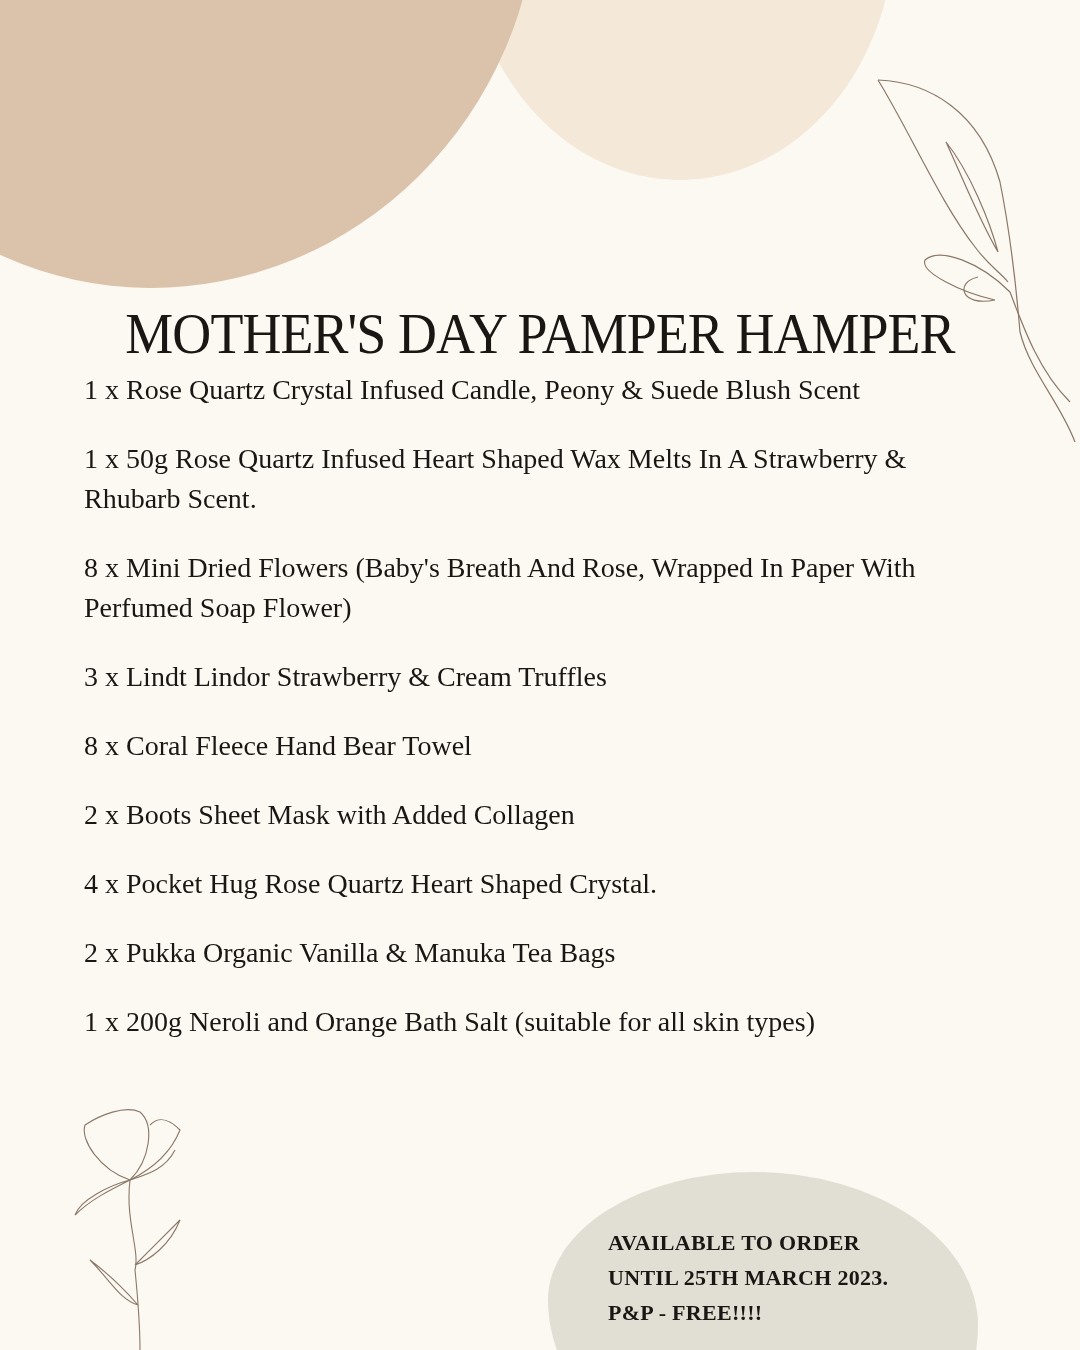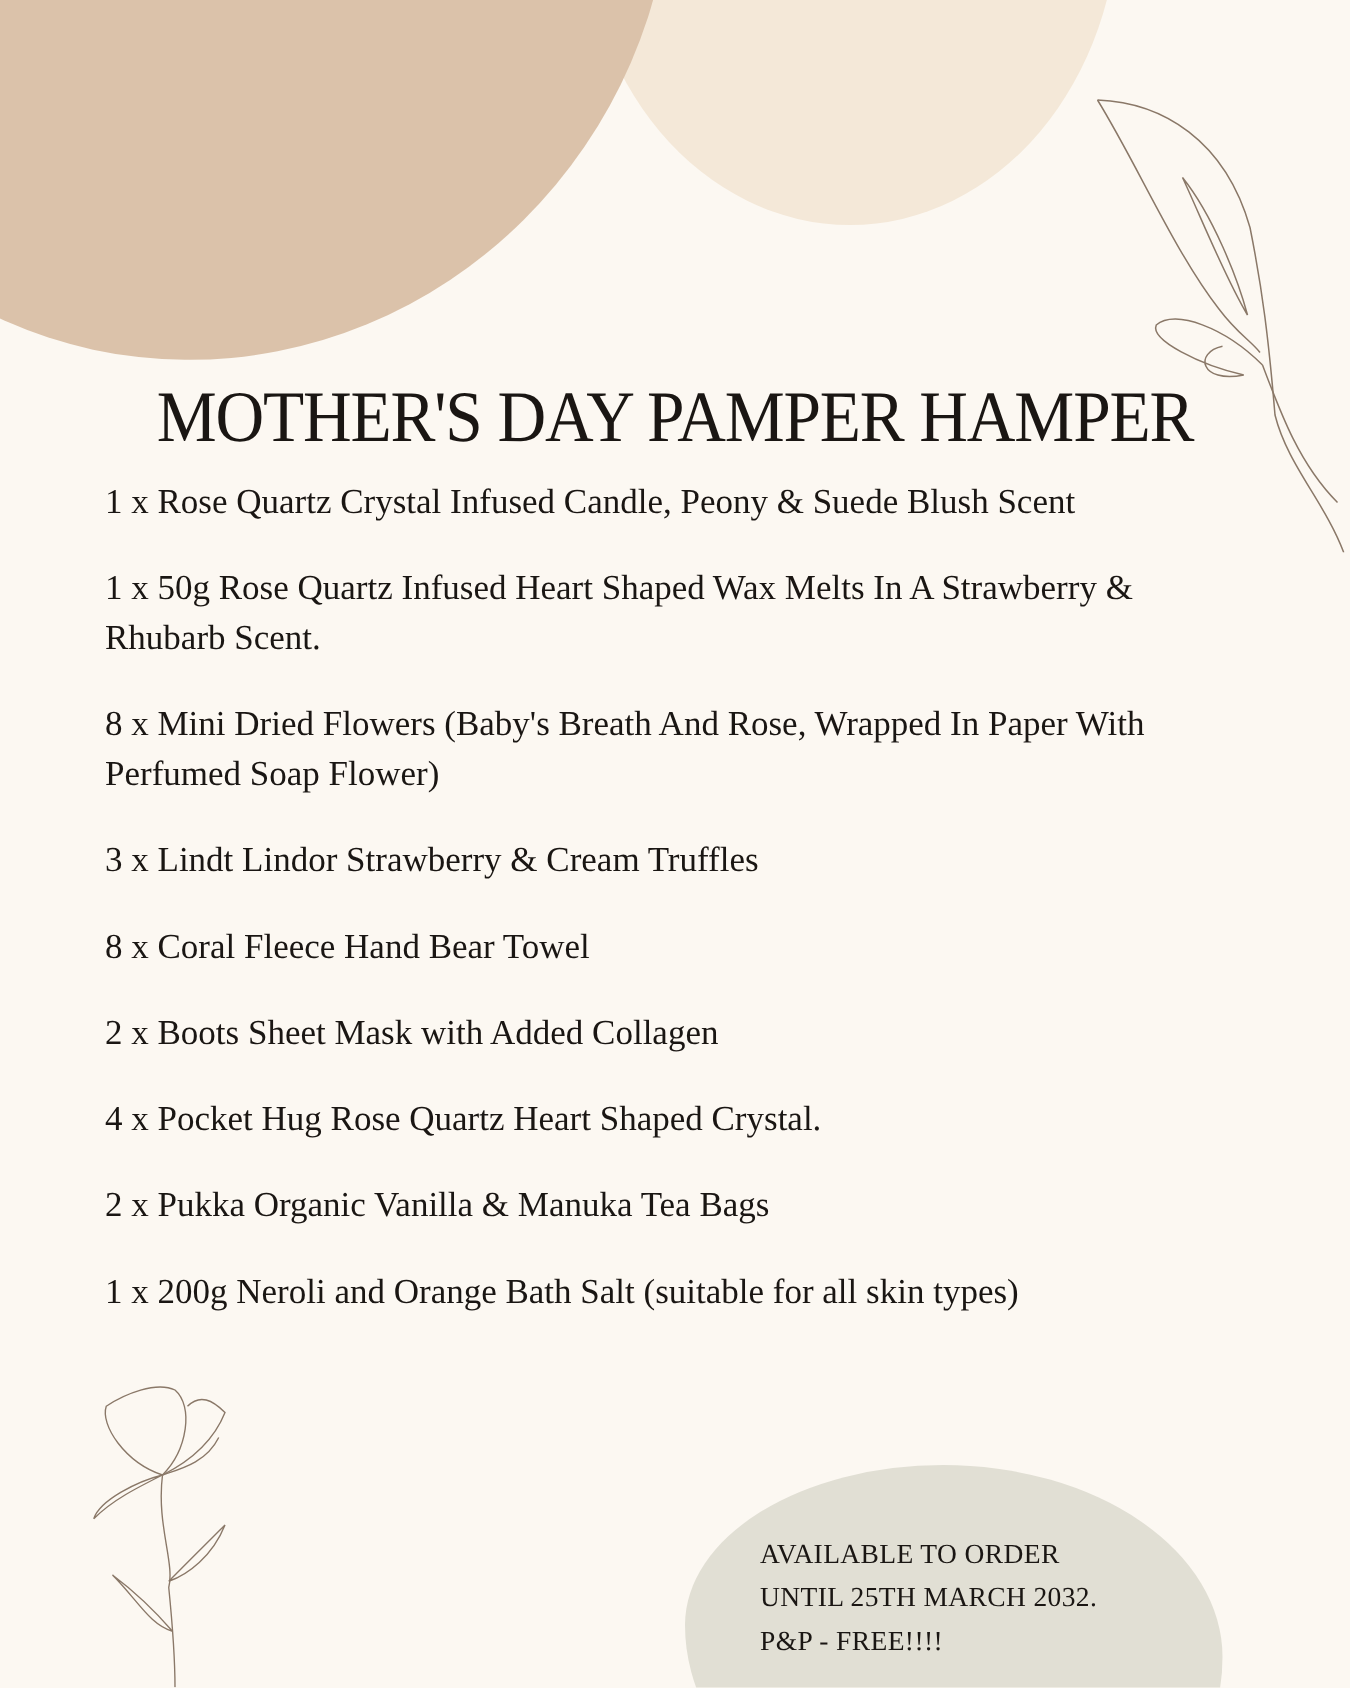--- a/index.html
+++ b/index.html
@@ -5,22 +5,22 @@
   html, body { margin:0; padding:0; }
   body { width:1080px; height:1350px; overflow:hidden; background:#fcf8f2; position:relative; font-family:"Liberation Serif", serif; color:#1a1613; }
   .blob { position:absolute; }
   .blob-cream { left:465px; top:-330px; width:430px; height:510px; background:#f4e8d8; border-radius:50%; }
   .blob-tan { left:-200px; top:-420px; width:725px; height:712px; background:#dbc2aa; border-radius:50% 50% 52% 48% / 48% 45% 55% 52%; transform:rotate(18deg); }
   .blob-sage { left:548px; top:1172px; width:430px; height:320px; background:#e1dfd4; border-radius:48% 52% 40% 60% / 40% 48% 52% 60%; }
   .branch { position:absolute; right:0; top:72px; width:210px; height:370px; }
   .flower { position:absolute; left:70px; top:1100px; width:130px; height:250px; }
   h1 { position:absolute; left:0; right:0; top:300px; margin:0; text-align:center; font-weight:normal; font-size:58px; letter-spacing:-1px; transform:scaleX(0.93); font-family:"Liberation Serif", serif; }
   .items { position:absolute; left:84px; top:366px; width:920px; }
-  .item { font-size:28px; line-height:40px; margin:16px 0 29px 0; }
-  .order { position:absolute; left:608px; top:1225px; font-size:22px; line-height:35px; letter-spacing:0.3px; }
+  .item { font-size:28px; line-height:40px; margin:4px 0 29px 0; }
+  .order { position:absolute; left:608px; top:1225px; font-size:22px; line-height:35px; letter-spacing:0.3px;font-weight:bold; }
 </style>
 </head>
 <body>
 
 <div class="blob blob-cream"></div>
 <div class="blob blob-tan"></div>
 <div class="blob blob-sage"></div>
 
 <svg class="branch" viewBox="0 0 210 370" fill="none" stroke="#8a7868" stroke-width="1.2">
   <path d="M8 8 C60 10 110 40 130 110 C140 160 145 200 150 260 C160 300 190 330 205 370"></path>
@@ -49,15 +49,15 @@
   <p class="item">3 x Lindt Lindor Strawberry &amp; Cream Truffles</p>
   <p class="item">8 x Coral Fleece Hand Bear Towel</p>
   <p class="item">2 x Boots Sheet Mask with Added Collagen</p>
   <p class="item">4 x Pocket Hug Rose Quartz Heart Shaped Crystal.</p>
   <p class="item">2 x Pukka Organic Vanilla &amp; Manuka Tea Bags</p>
   <p class="item">1 x 200g Neroli and Orange Bath Salt (suitable for all skin types)</p>
 </div>
 
 <div class="order">
   <div>AVAILABLE TO ORDER</div>
-  <div>UNTIL 25TH MARCH 2032.</div>
+  <div>UNTIL 25TH MARCH 2023.</div>
   <div>P&amp;P - FREE!!!!</div>
 </div>
 
 </body></html>

